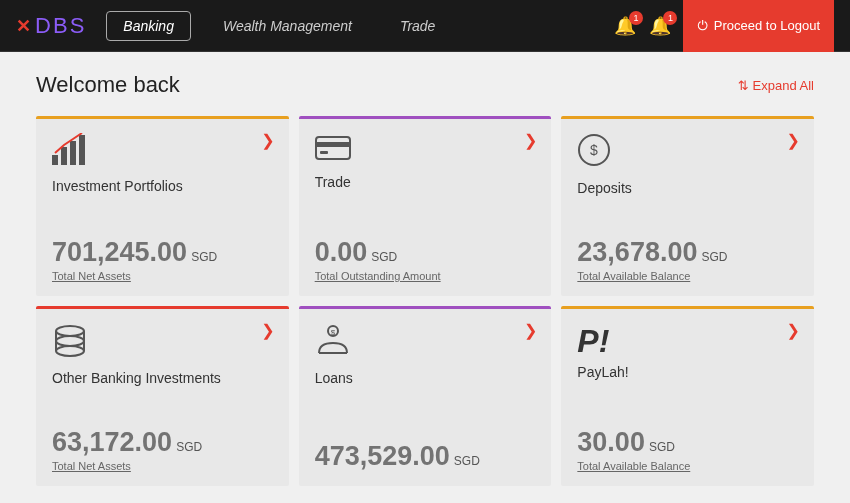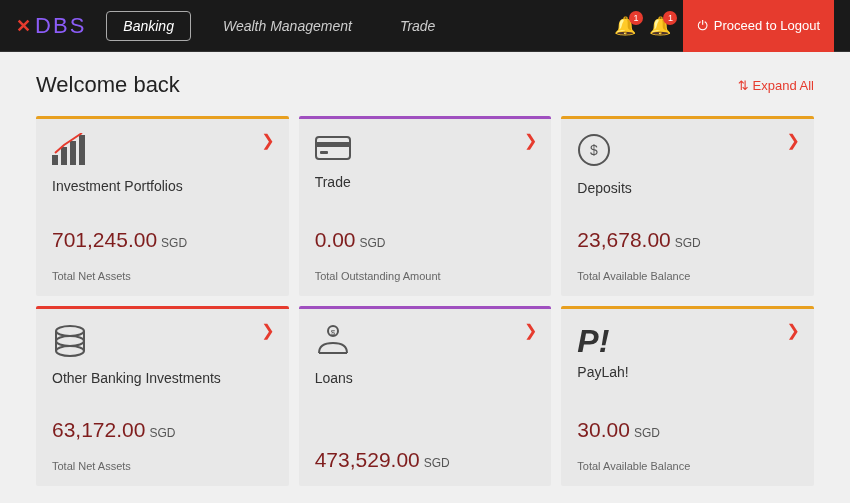--- a/index.html
+++ b/index.html
@@ -164,33 +164,34 @@
       color: #333;
       margin-bottom: auto;
     }
     .card-amount-row {
       margin-top: 14px;
       display: flex;
       align-items: baseline;
       gap: 4px;
     }
     .card-amount {
-      font-size: 21px;
-      font-weight: normal;
-      color: #7f1d1d;
+      font-size: 27px;
+      font-weight: bold;
+      color: #737373;
     }
     .card-currency {
       font-size: 12px;
       color: #555;
       font-weight: normal;
     }
     .card-label {
       font-size: 11px;
       color: #666;
-      margin-top: 18px;
+      margin-top: 2px;
+      text-decoration: underline;
     }
     .paylah-text {
       font-size: 32px;
       font-weight: bold;
       color: #333;
       margin-bottom: 4px;
       font-style: italic;
     }
   </style>
 </head>

